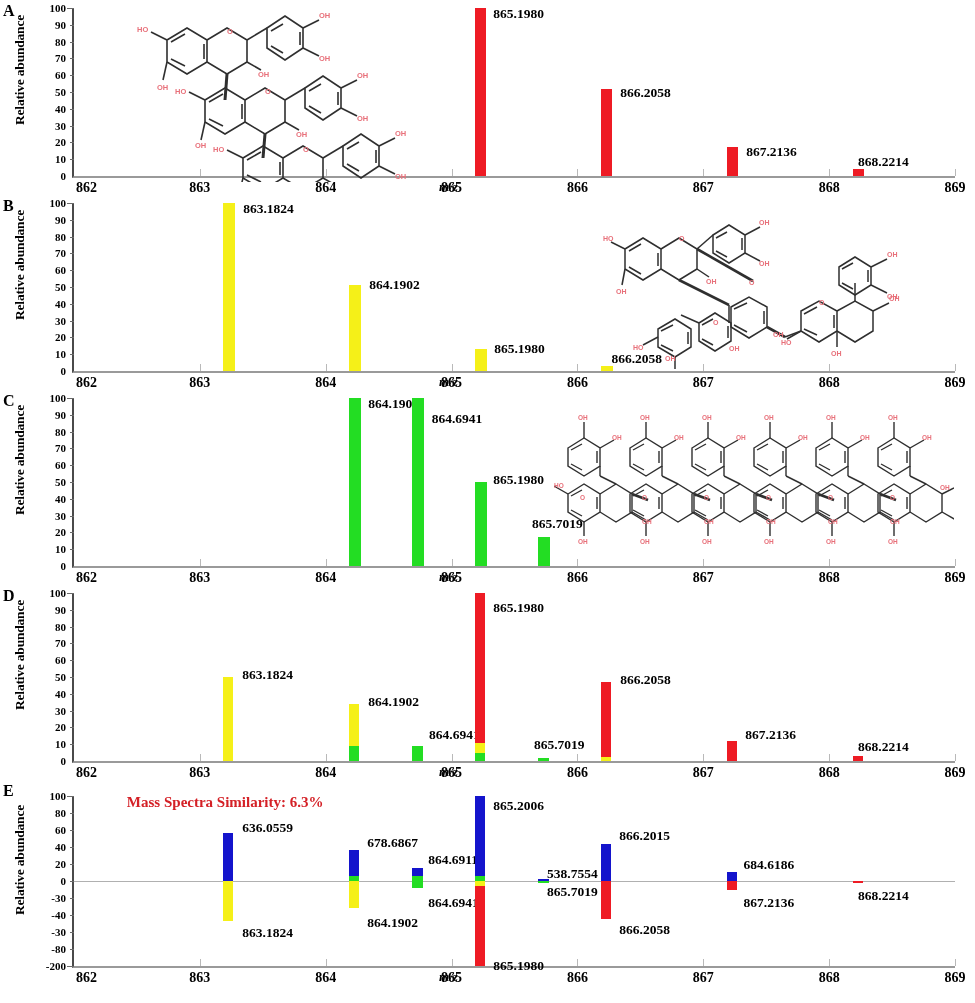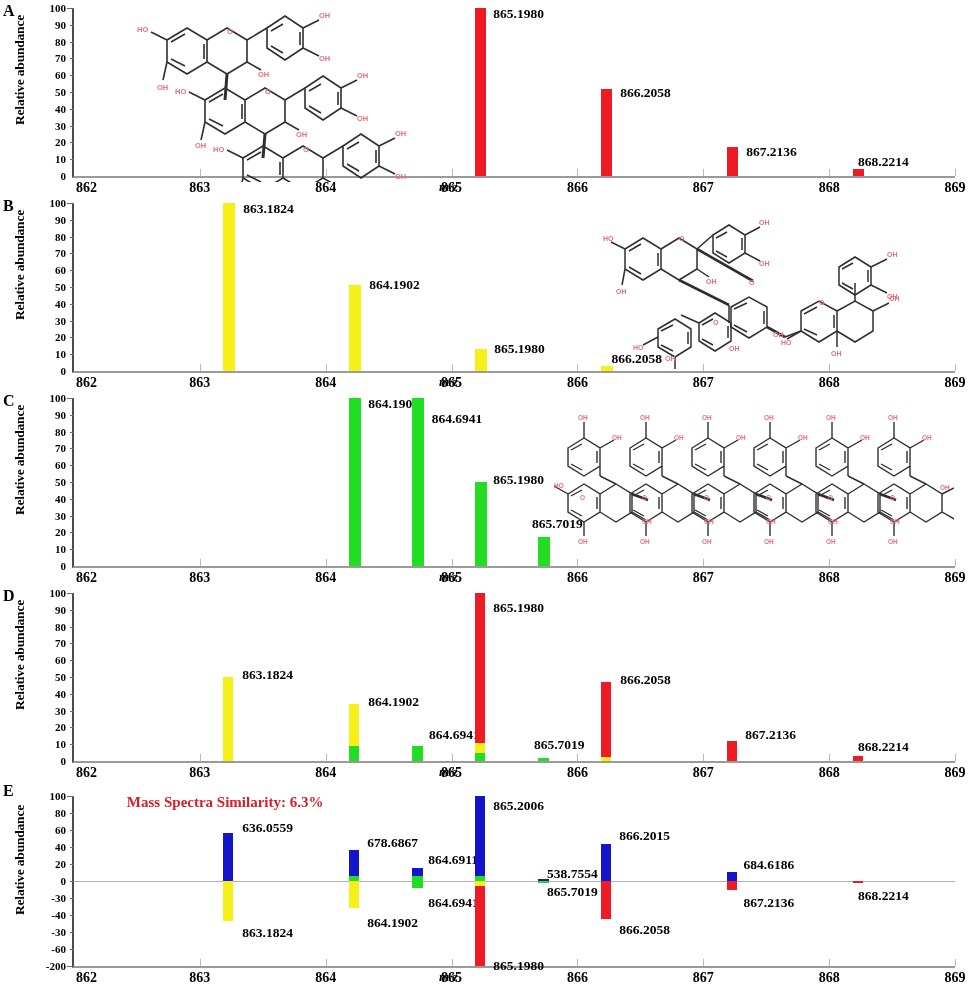--- a/index.html
+++ b/index.html
@@ -637,21 +637,21 @@
       <div class="ytlabel" style="top:40%">20</div>
       <div class="ytick ytick-minor" style="top:50%"></div>
       <div class="ytlabel" style="top:50%">0</div>
       <div class="ytick ytick-minor" style="top:60%"></div>
       <div class="ytlabel" style="top:60%">-30</div>
       <div class="ytick ytick-minor" style="top:70%"></div>
       <div class="ytlabel" style="top:70%">-40</div>
       <div class="ytick ytick-minor" style="top:80%"></div>
       <div class="ytlabel" style="top:80%">-30</div>
       <div class="ytick ytick-minor" style="top:90%"></div>
-      <div class="ytlabel" style="top:90%">-60</div>
+      <div class="ytlabel" style="top:90%">-80</div>
       <div class="ytick" style="top:100%"></div>
       <div class="ytlabel" style="top:100%">-200</div>
 
       <div class="zeroline" style="top:50%"></div>
 
       <div class="xtick-in" style="left:14.2857%;bottom:0;height:7px;"></div>
       <div class="xtick-in" style="left:28.5714%;bottom:0;height:7px;"></div>
       <div class="xtick-in" style="left:42.857%;bottom:0;height:7px;"></div>
       <div class="xtick-in" style="left:57.142%;bottom:0;height:7px;"></div>
       <div class="xtick-in" style="left:71.428%;bottom:0;height:7px;"></div>

